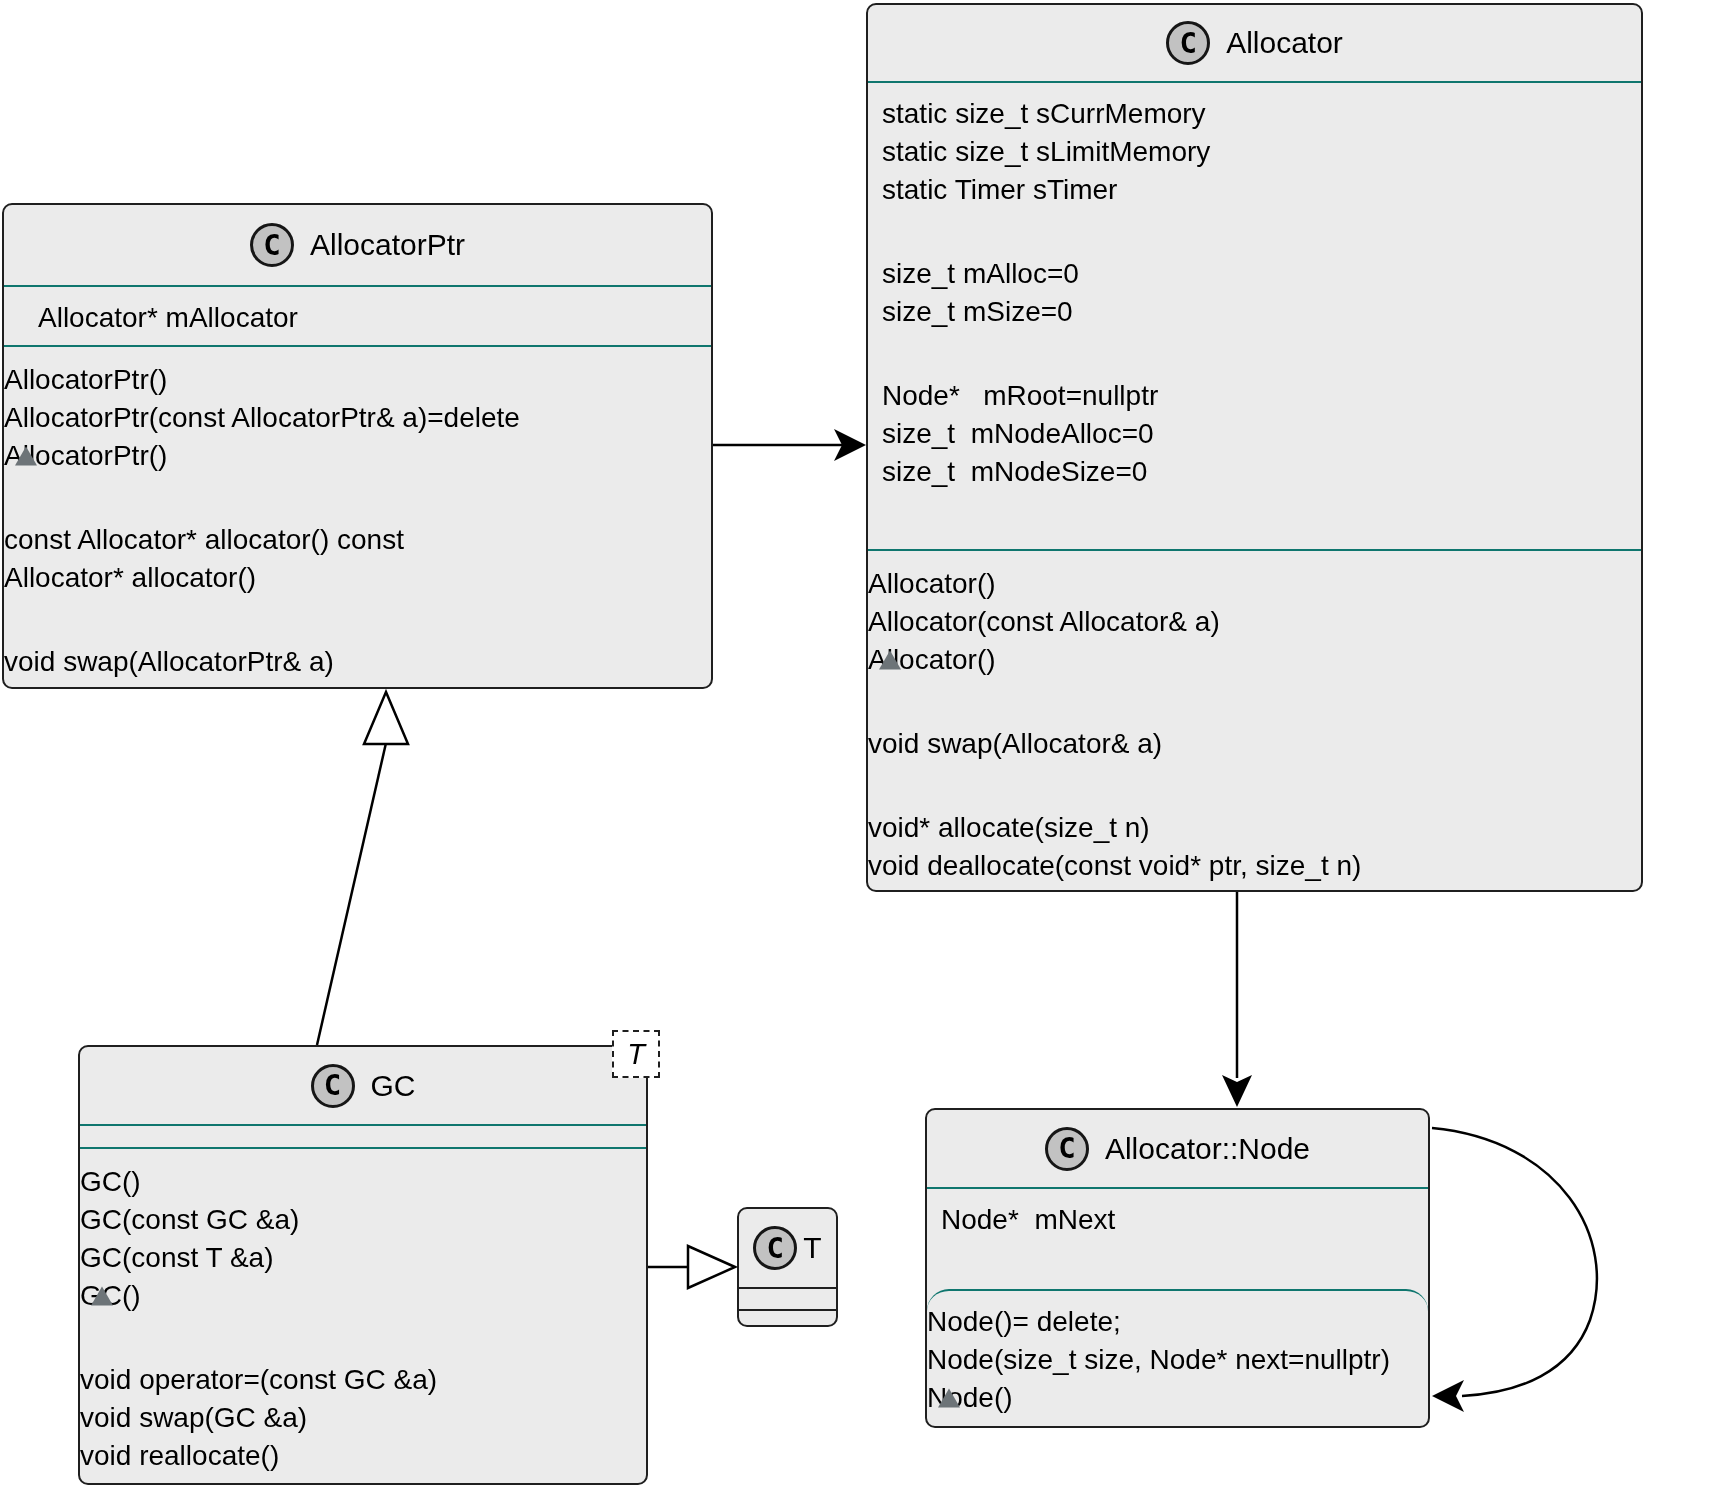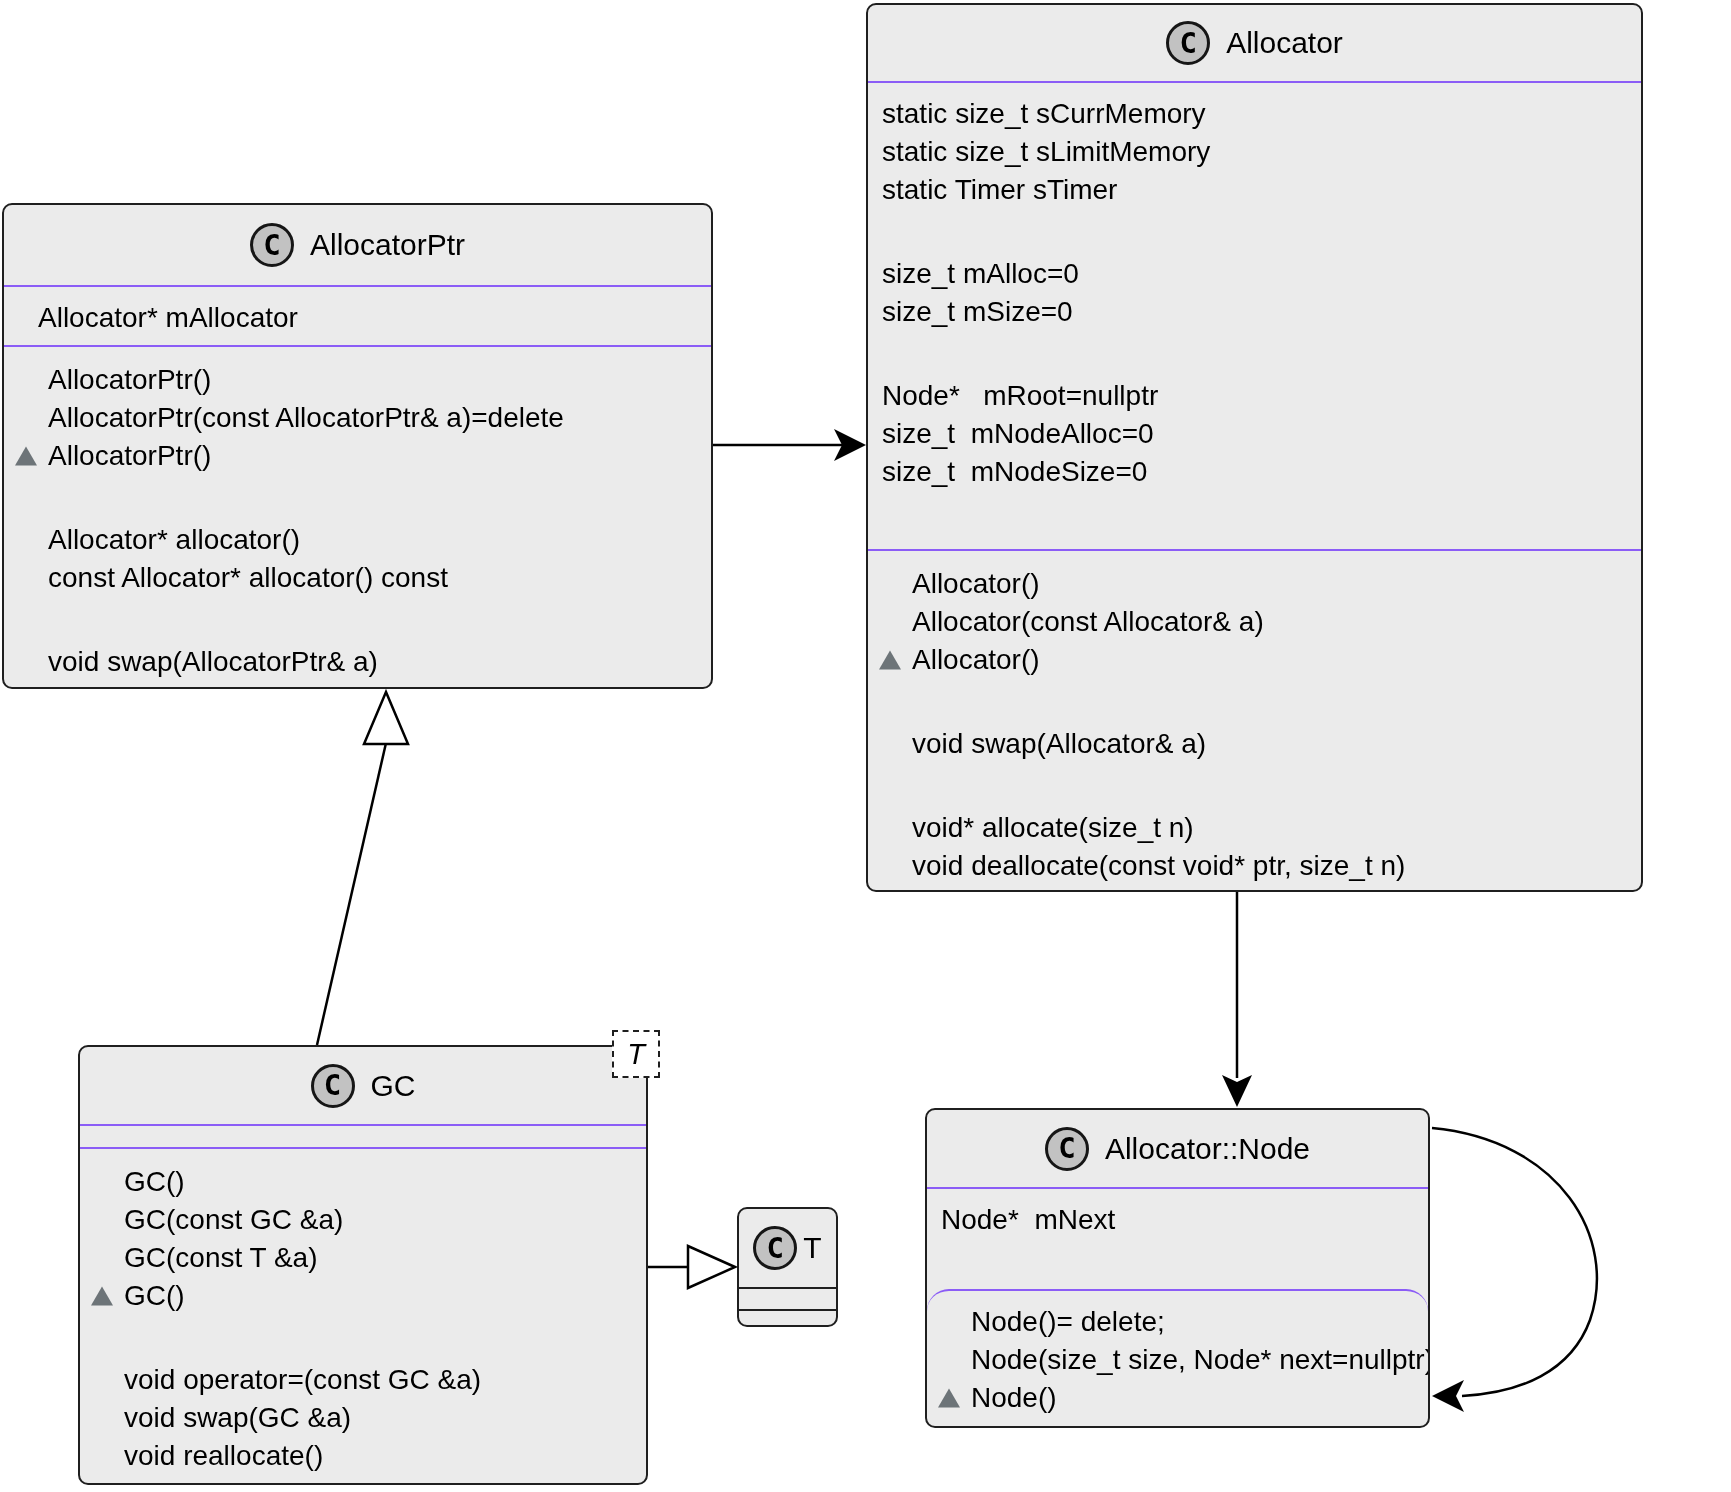--- a/index.html
+++ b/index.html
@@ -17,27 +17,27 @@
   }
   .c-circle{
     width:44px;height:44px;border-radius:50%;
     background:#c2c2c2;border:3px solid #161616;box-sizing:border-box;
     display:flex;align-items:center;justify-content:center;
     font-family:"DejaVu Sans Mono","Liberation Mono",monospace;
     font-weight:bold;font-size:29px;line-height:1;flex:0 0 auto;
   }
   .cls-name{font-size:30px;white-space:pre;}
   .cls-attrs,.cls-methods{
-    border-top:2px solid #8b5cf6;box-sizing:border-box;overflow:hidden;
+    border-top:2px solid #0f766e;box-sizing:border-box;overflow:hidden;
   }
   .cls-attrs{padding-top:12px;}
   .cls-methods{padding-top:14px;flex:1 1 auto;}
   .member-row{
     position:relative;height:38px;line-height:38px;
-    font-size:28px;white-space:pre;padding-left:44px;
+    font-size:28px;white-space:pre;
   }
   .cls-attrs .member-row{padding-left:14px;}
   .member-row.blank{height:46px;}
   .dtor-tri{
     position:absolute;left:11px;top:50%;transform:translateY(-50%);
     width:0;height:0;border-left:11px solid transparent;border-right:11px solid transparent;
     border-bottom:19px solid #6d7478;
   }
   .template-box{
     position:absolute;left:612px;top:1030px;width:48px;height:48px;z-index:4;
@@ -60,22 +60,22 @@
     <span class="cls-name">AllocatorPtr</span>
   </div>
   <div class="cls-attrs" style="height:60px;padding-left:20px;">
       <div class="member-row"><span>Allocator* mAllocator</span></div>
     </div>
   <div class="cls-methods">
       <div class="member-row"><span>AllocatorPtr()</span></div>
       <div class="member-row"><span>AllocatorPtr(const AllocatorPtr&amp; a)=delete</span></div>
       <div class="member-row"><span class="dtor-tri"></span><span>AllocatorPtr()</span></div>
       <div class="member-row blank"><span></span></div>
+      <div class="member-row"><span>const Allocator* allocator() const</span></div>
       <div class="member-row"><span>Allocator* allocator()</span></div>
-      <div class="member-row"><span>const Allocator* allocator() const</span></div>
       <div class="member-row blank"><span></span></div>
       <div class="member-row"><span>void swap(AllocatorPtr&amp; a)</span></div>
     </div>
 </div>
 
 <div class="uml-class" style="left:866px;top:3px;width:777px;height:889px;">
   <div class="cls-header" style="height:76px;">
     <span class="c-circle">C</span>
     <span class="cls-name">Allocator</span>
   </div>

